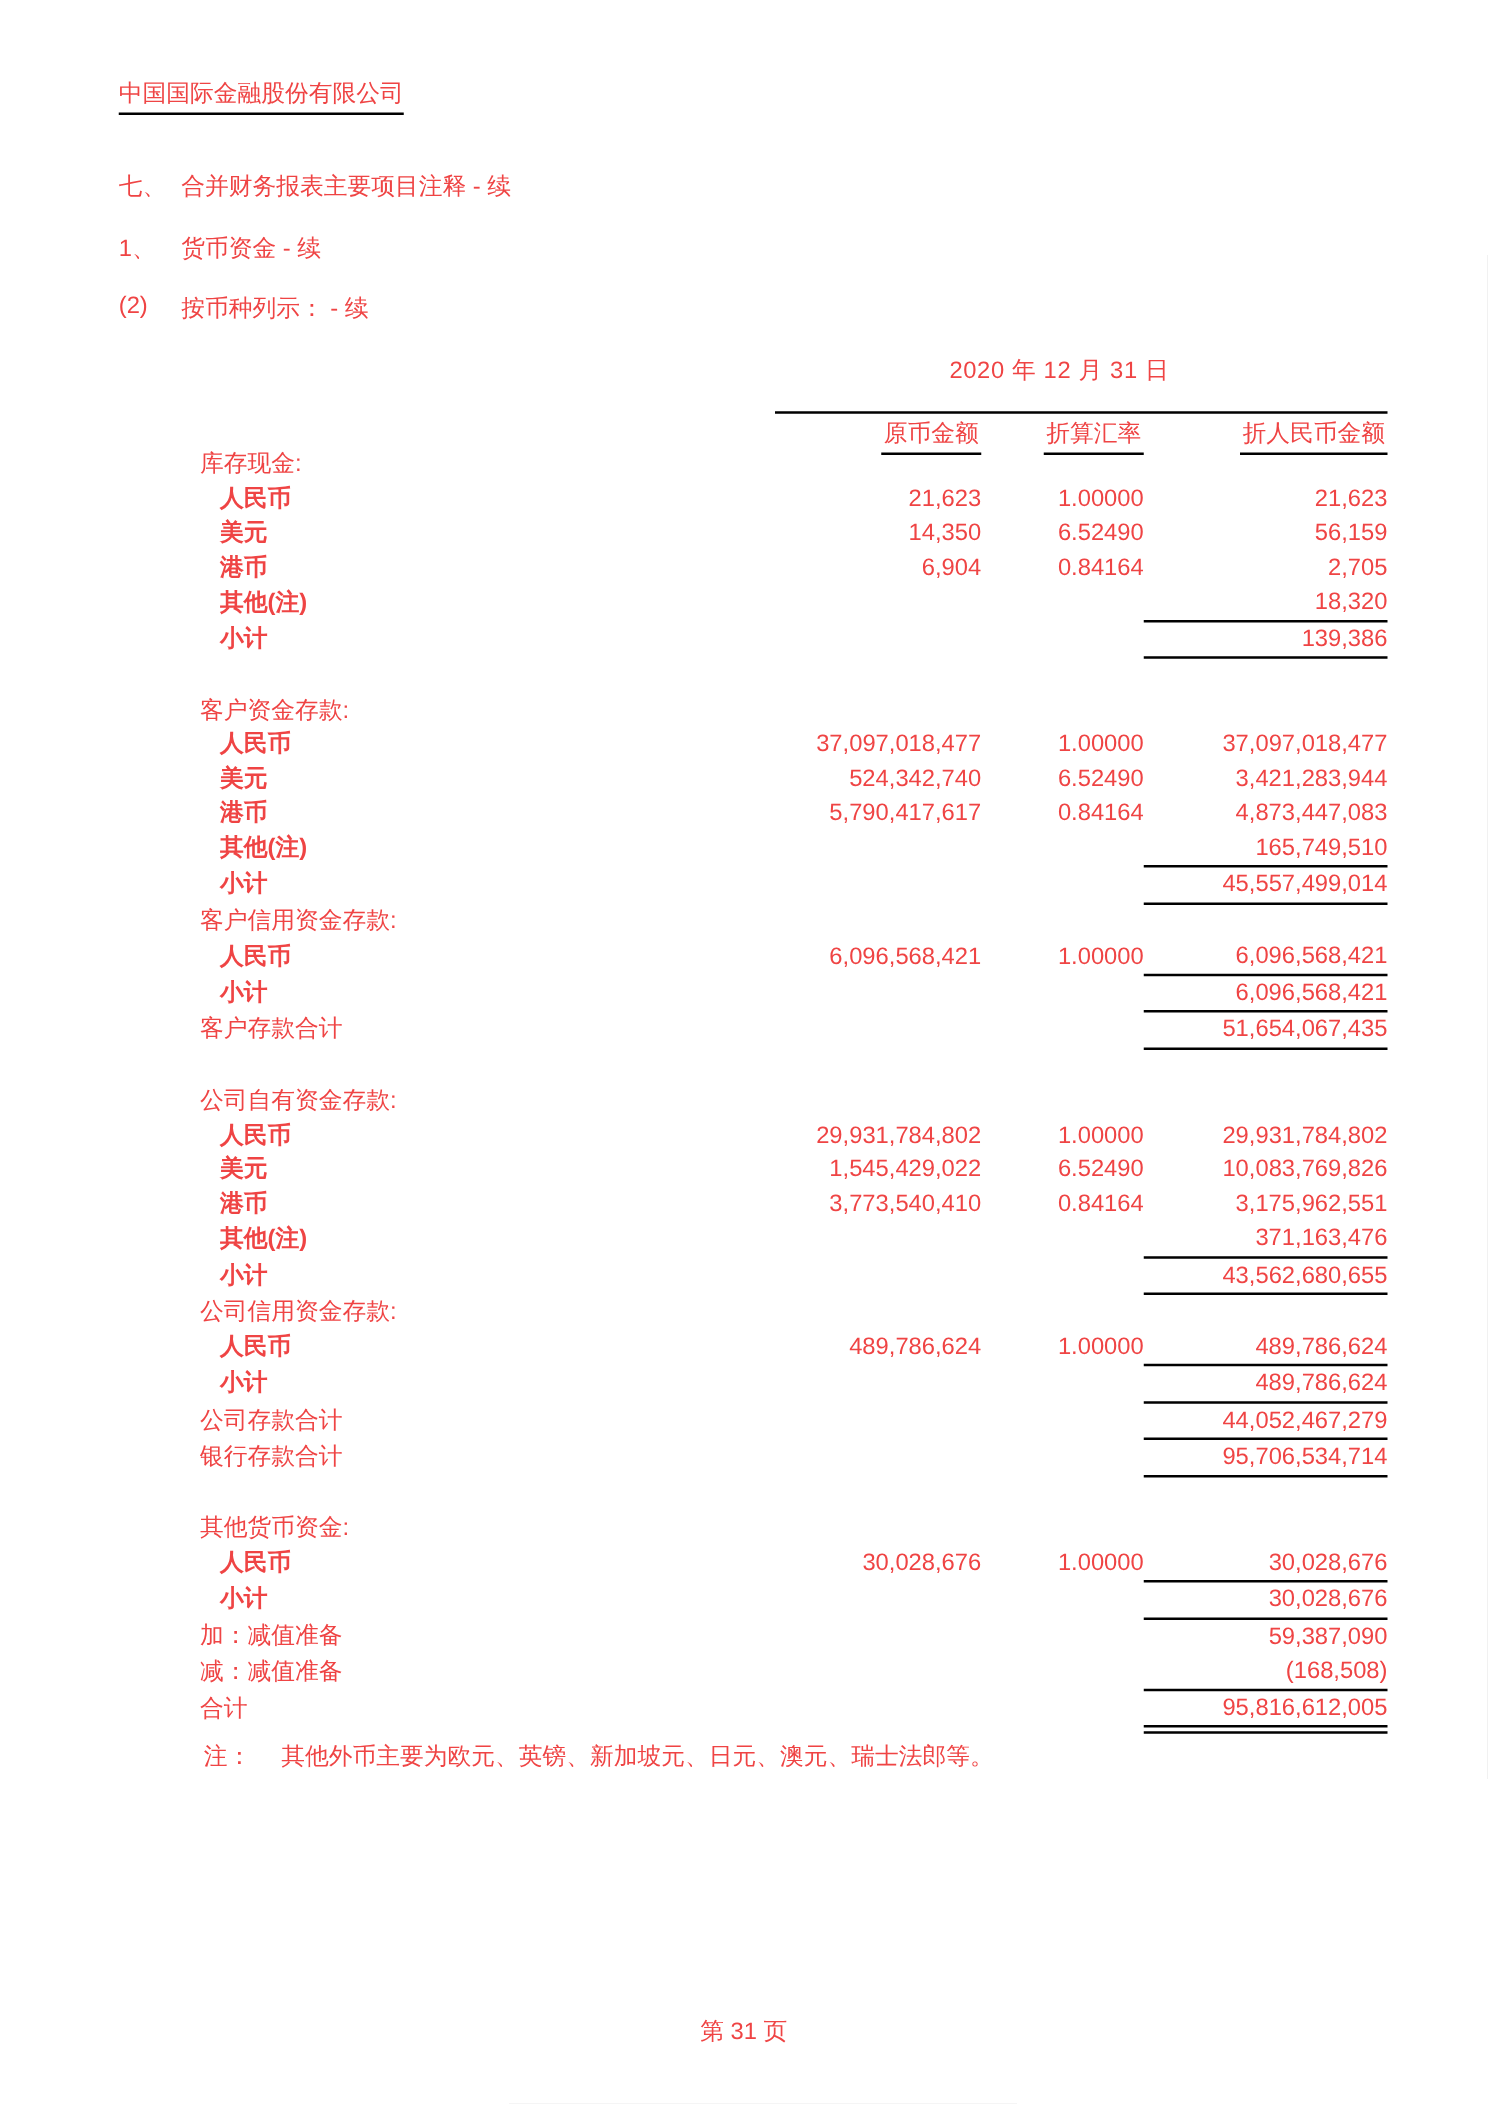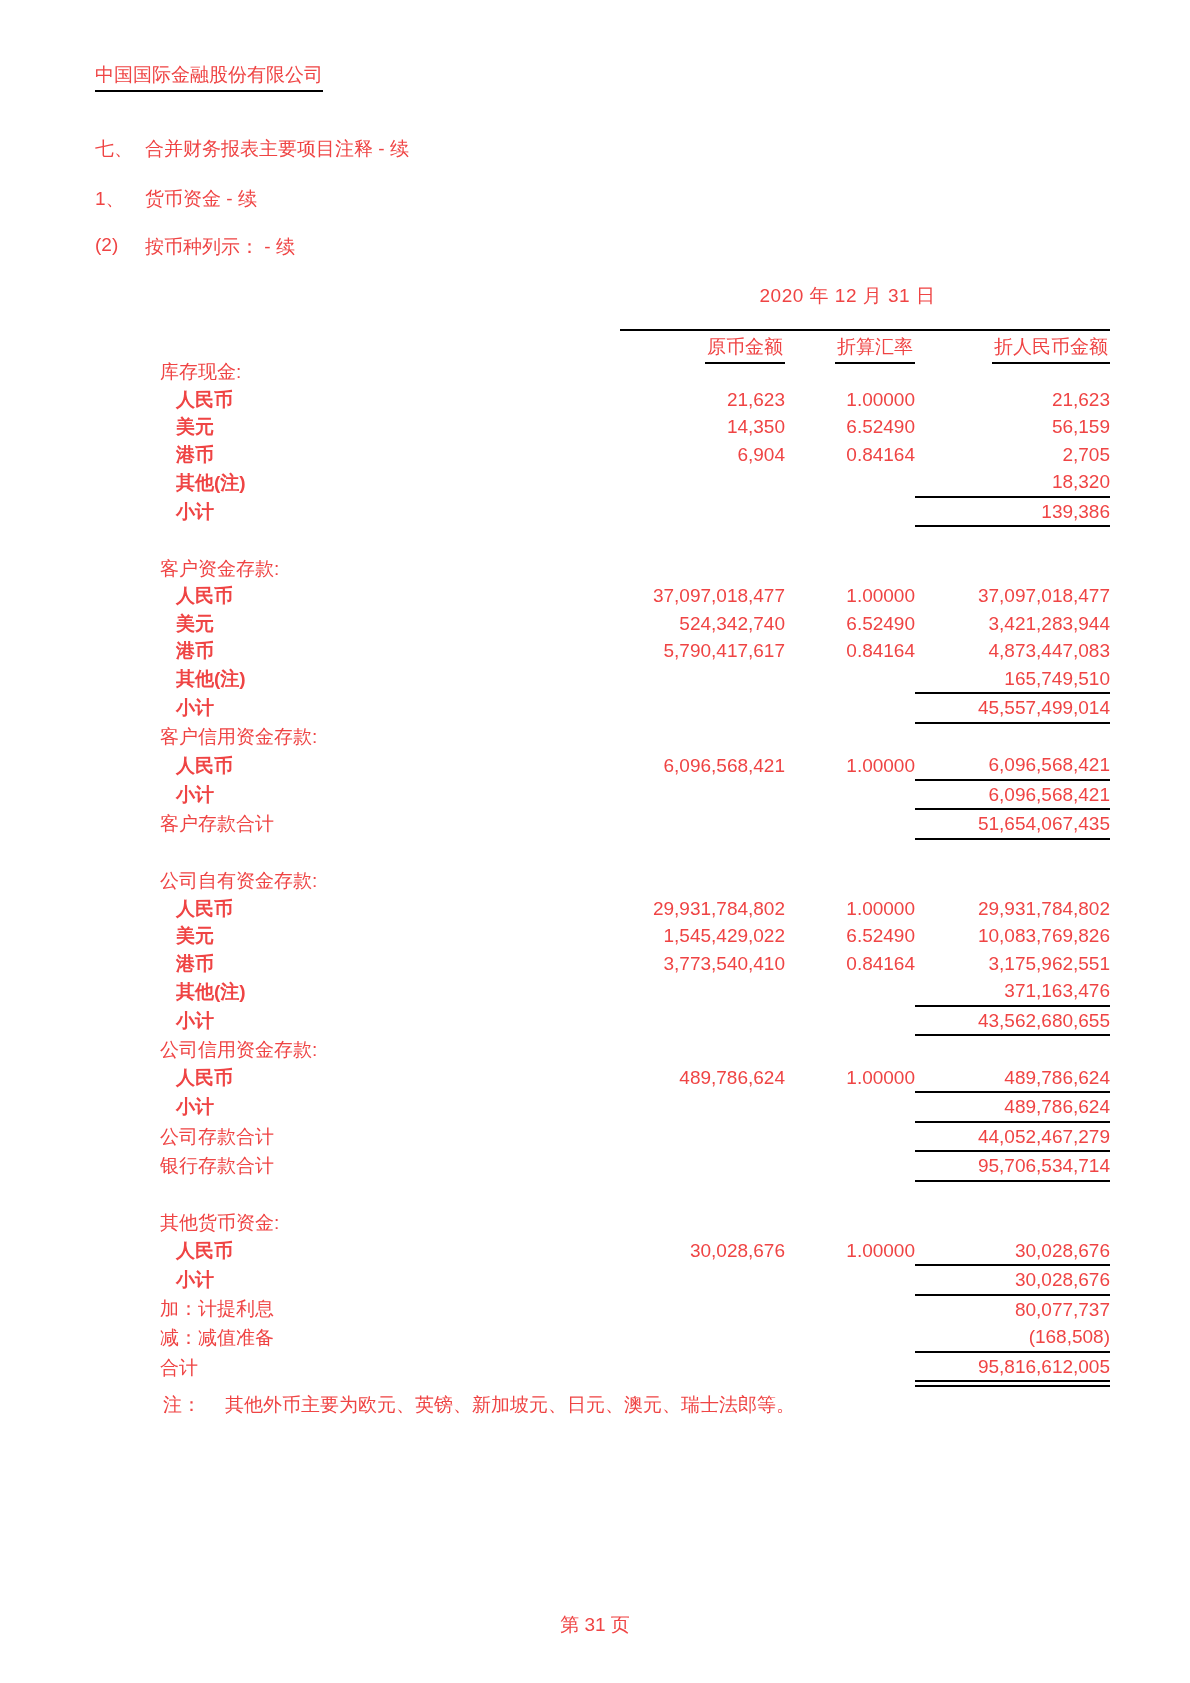--- a/index.html
+++ b/index.html
@@ -311,24 +311,24 @@
       <td class="c-num">1.00000</td>
       <td class="c-num c-rmb rule">30,028,676</td>
     </tr>
         <tr>
       <td class="c-label indent">小计</td>
       <td class="c-num"></td>
       <td class="c-num"></td>
       <td class="c-num c-rmb rule">30,028,676</td>
     </tr>
         <tr>
-      <td class="c-label">加：计提利息</td>
-      <td class="c-num"></td>
-      <td class="c-num"></td>
-      <td class="c-num c-rmb">80,077,737</td>
+      <td class="c-label">加：减值准备</td>
+      <td class="c-num"></td>
+      <td class="c-num"></td>
+      <td class="c-num c-rmb">59,387,090</td>
     </tr>
         <tr>
       <td class="c-label">减：减值准备</td>
       <td class="c-num"></td>
       <td class="c-num"></td>
       <td class="c-num c-rmb rule">(168,508)</td>
     </tr>
         <tr>
       <td class="c-label">合计</td>
       <td class="c-num"></td>

